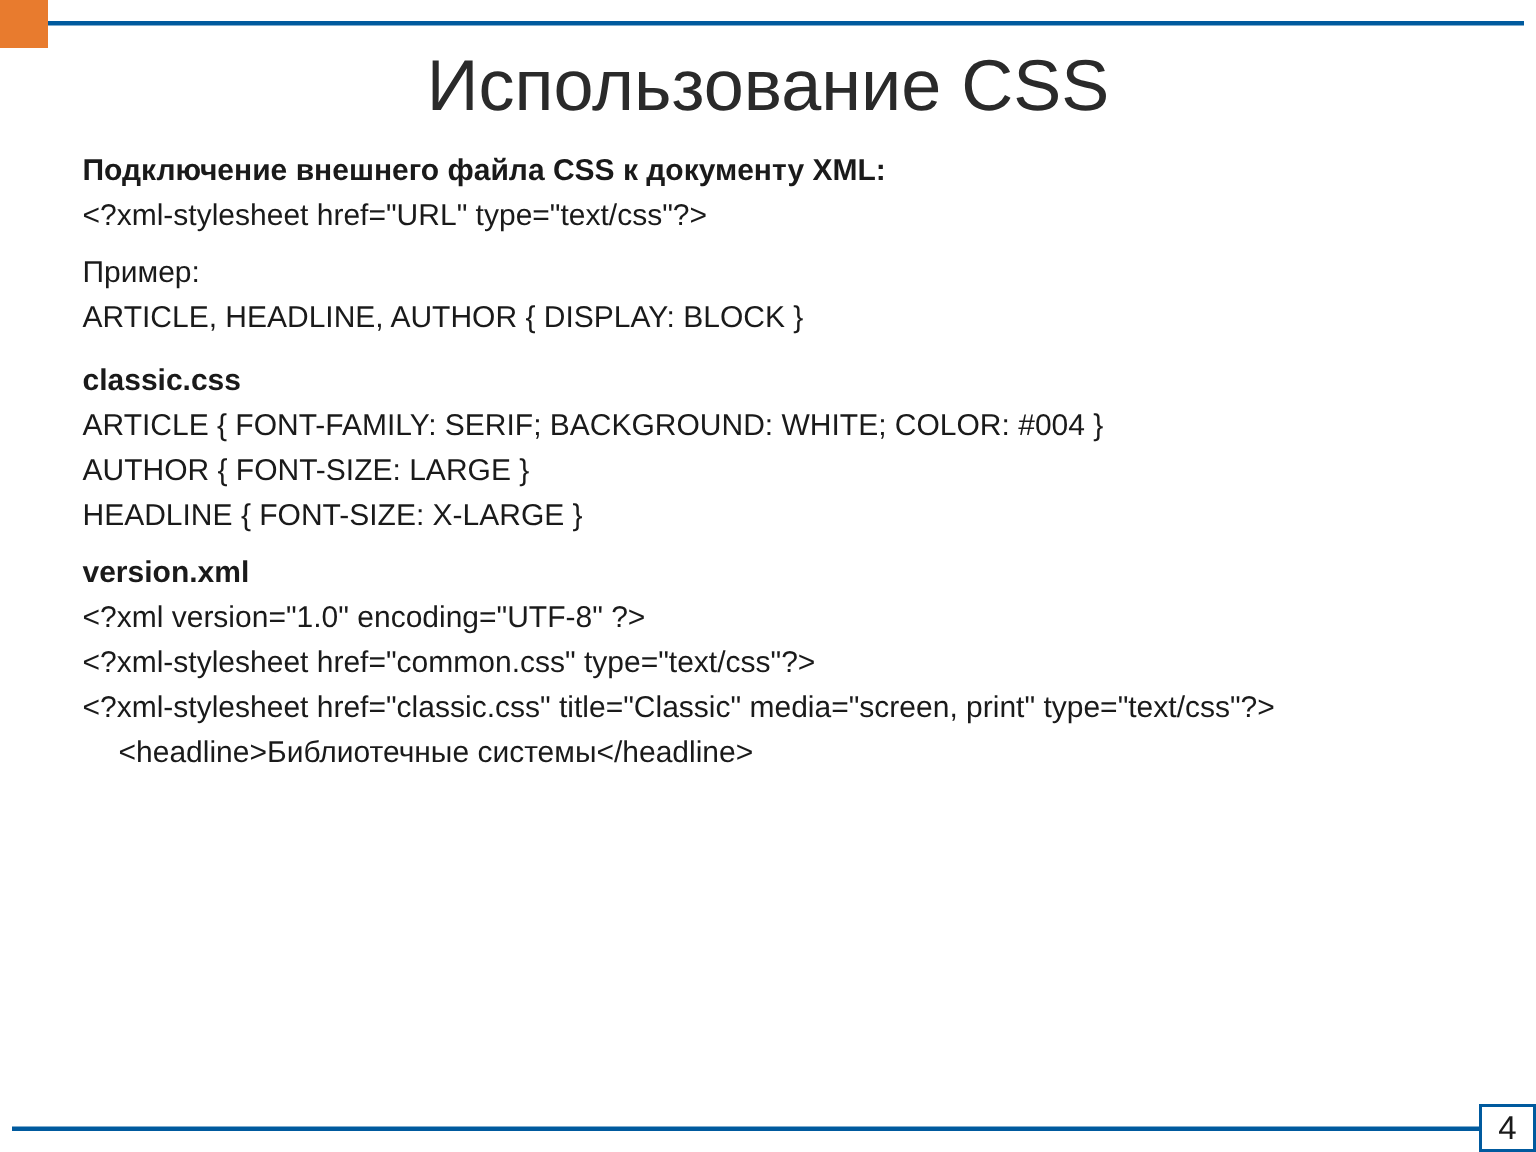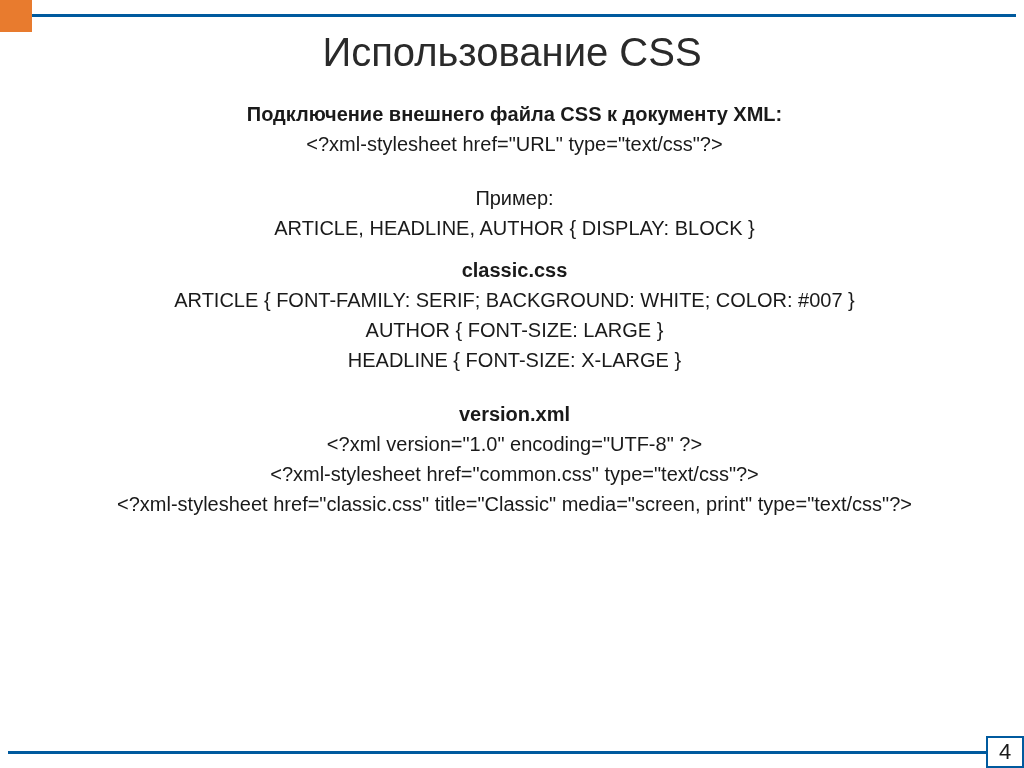--- a/index.html
+++ b/index.html
@@ -1,19 +1,18 @@
 <!DOCTYPE html>
 <html><head>
   <meta charset="utf-8">
   <style>
     * {
       margin: 0;
       padding: 0;
       box-sizing: border-box;
-      text-align: center;
     }
     body {
       width: 1024px;
       height: 768px;
       font-family: Arial, Helvetica, sans-serif;
       background: #ffffff;
       position: relative;
       overflow: hidden;
     }
     .top-bar {
@@ -31,41 +30,41 @@
       width: 32px;
       height: 32px;
       background: #e87b2e;
     }
     .slide-title {
       position: absolute;
       top: 30px;
       left: 0;
       right: 0;
       text-align: center;
-      font-size: 40px;
+      font-size: 48px;
       font-weight: normal;
       color: #2a2a2a;
     }
     .content {
       position: absolute;
       top: 100px;
       left: 55px;
       right: 50px;
       font-size: 20px;
       line-height: 1.4;
       color: #1a1a1a;
     }
     .content p {
       margin-bottom: 2px;
     }
     .bold {
       font-weight: bold;
     }
     .section-gap {
-      margin-top: 26px;
+      margin-top: 10px;
     }
     .small-gap {
       margin-top: 14px;
     }
     .indent {
       padding-left: 24px;
     }
     .bottom-bar {
       position: absolute;
       bottom: 14px;
@@ -98,24 +97,25 @@
 <h1 class="slide-title">Использование CSS</h1>
 
 <div class="content">
   <p class="bold">Подключение внешнего файла CSS к документу XML:</p>
   <p>&lt;?xml-stylesheet href="URL" type="text/css"?&gt;</p>
 
   <p class="section-gap">Пример:</p>
   <p>ARTICLE, HEADLINE, AUTHOR { DISPLAY: BLOCK }</p>
 
   <p class="bold small-gap">classic.css</p>
-  <p>ARTICLE { FONT-FAMILY: SERIF; BACKGROUND: WHITE; COLOR: #007 }</p>
+  <p>ARTICLE { FONT-FAMILY: SERIF; BACKGROUND: WHITE; COLOR: #004 }</p>
   <p>AUTHOR { FONT-SIZE: LARGE }</p>
   <p>HEADLINE { FONT-SIZE: X-LARGE }</p>
 
   <p class="bold section-gap">version.xml</p>
   <p>&lt;?xml version="1.0" encoding="UTF-8" ?&gt;</p>
   <p>&lt;?xml-stylesheet href="common.css" type="text/css"?&gt;</p>
   <p>&lt;?xml-stylesheet href="classic.css" title="Classic" media="screen, print" type="text/css"?&gt;</p>
+  <p class="indent">&lt;headline&gt;Библиотечные системы&lt;/headline&gt;</p>
 </div>
 
 <div class="bottom-bar"></div>
 <div class="page-number-box">4</div>
 
 </body></html>

